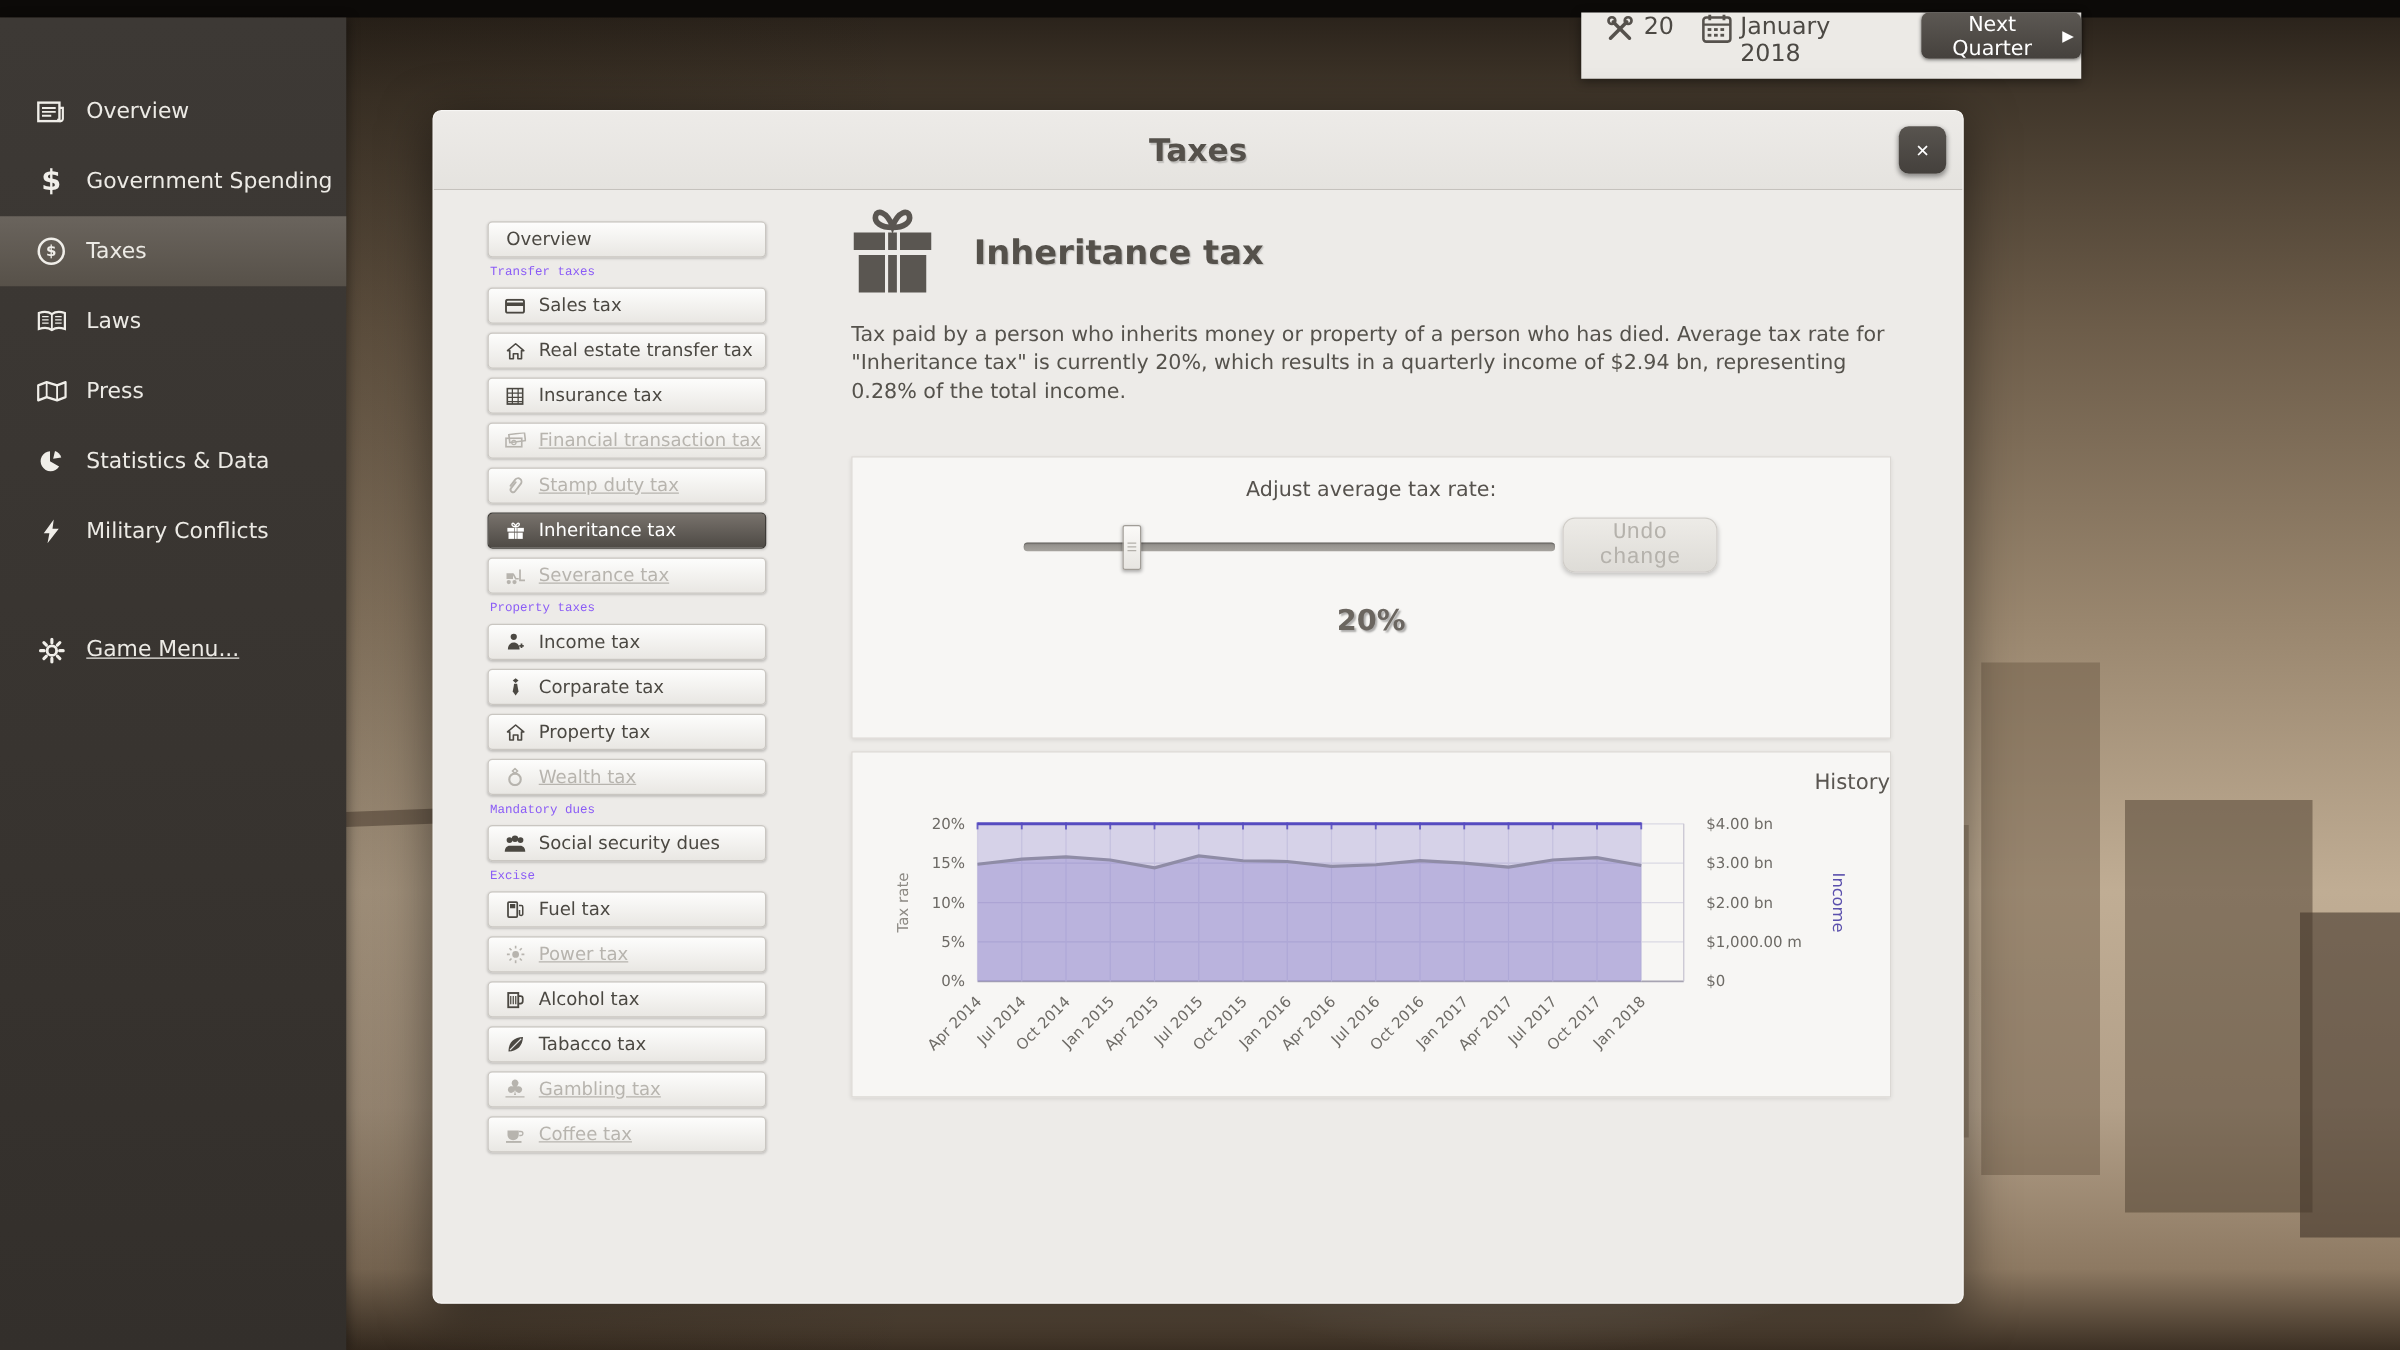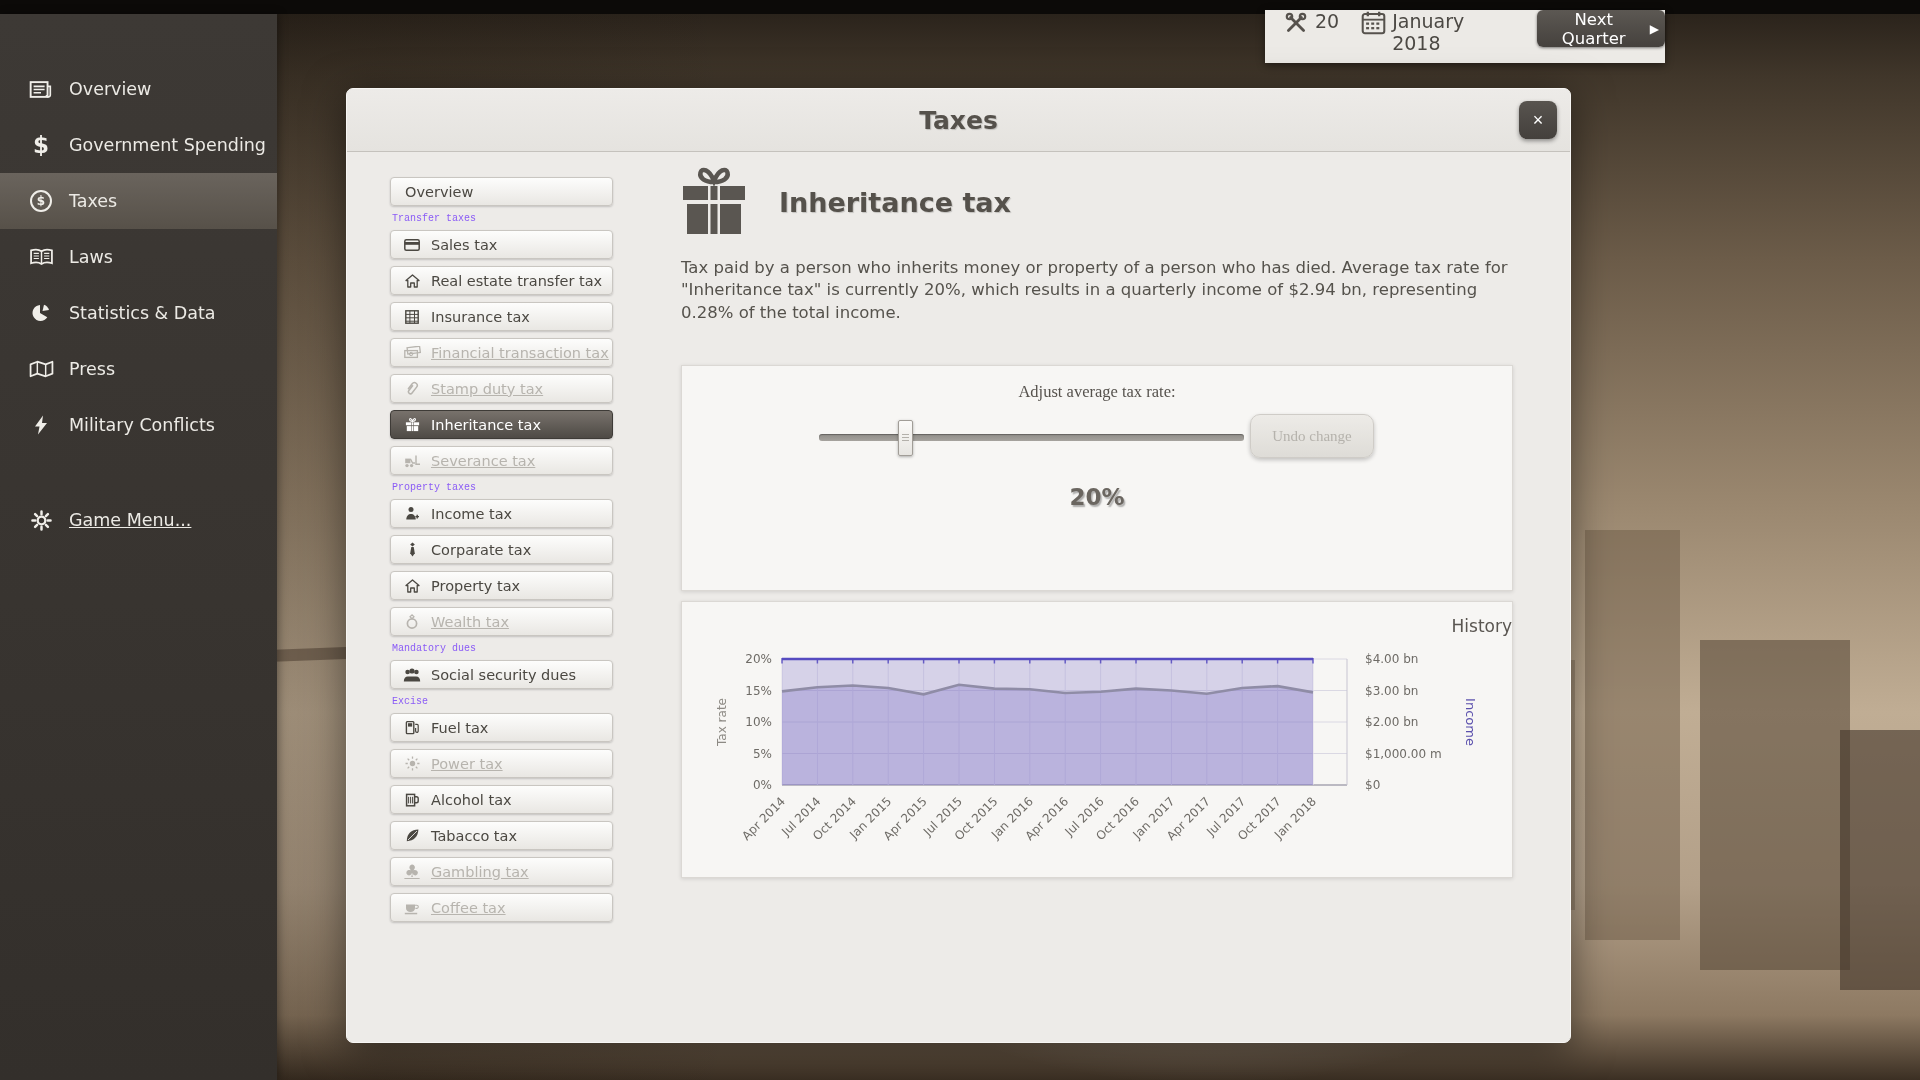--- a/index.html
+++ b/index.html
@@ -63,30 +63,30 @@
   .taxbtn.selected{background:linear-gradient(180deg,#78726c,#4e4a45);border-color:#3e3b37;color:#fff;}
   
   .chead{position:absolute;left:334px;top:79px;height:68px;display:flex;align-items:center;color:#5a5651;}
   .chead h1{font-size:27px;font-weight:bold;color:#55514b;margin:0 0 0 32px;
     text-shadow:1px 1px 1px rgba(0,0,0,.18);}
   .desc{position:absolute;left:334px;top:168px;width:840px;font-size:16.5px;line-height:1.36;
     color:#55524c;margin:0;}
   .panel{position:absolute;left:334px;width:832px;background:#f7f6f4;border:1px solid #dbd8d4;
     box-shadow:0 1px 4px rgba(0,0,0,.12);box-sizing:border-box;}
   .sliderp{top:276px;height:226px;}
-  .ptitle{text-align:center;margin-top:16px;font-size:16.5px;color:#56524d;font-family:Liberation Serif, serif;}
+  .ptitle{text-align:center;margin-top:16px;font-size:16.5px;color:#56524d;}
   .track{position:absolute;left:137px;top:68px;width:425px;height:7px;border-radius:3px;
     background:linear-gradient(180deg,#8f8c87,#a6a39e);box-shadow:inset 0 1px 1px rgba(0,0,0,.3);cursor:pointer;}
   .handle{position:absolute;top:-14px;width:13px;height:34px;border:1px solid #a19d97;border-radius:2px;
     background:linear-gradient(180deg,#fbfaf8,#e7e5e1);box-shadow:0 1px 3px rgba(0,0,0,.3);cursor:grab;}
   .handle::after{content:'';position:absolute;left:3px;right:3px;top:13px;height:1px;background:#b3b0aa;
     box-shadow:0 3px 0 #b3b0aa,0 6px 0 #b3b0aa;}
   .undo{position:absolute;left:568px;top:48px;width:124px;height:44px;border:1px solid #cfccc7;
     border-radius:10px;background:linear-gradient(180deg,#edebe7,#dedcd7);color:#b5b2ac;
-    font-size:15px;font-family:Liberation Serif, serif;box-shadow:0 2px 4px rgba(0,0,0,.22);}
+    font-size:18px;font-family:Liberation Mono, monospace;box-shadow:0 2px 4px rgba(0,0,0,.22);}
   .pval{position:absolute;left:0;right:0;top:118px;text-align:center;font-size:23px;font-weight:bold;
     color:#6b6660;text-shadow:1.5px 1.5px 1.5px rgba(0,0,0,.3);}
   .historyp{top:512px;height:277px;}
   .htitle{text-align:right;margin-top:14px;font-size:17px;color:#5a5651;}
   #chart{position:absolute;left:0;top:0;}
 </style>
 </head>
 <body>
 
 <div class="bg">
@@ -126,35 +126,35 @@
         <svg width="25" height="18" viewBox="0 0 24 17">
           <path d="M12 3 C9.5 1.2 5.5 1 2 2.2 V14.5 C5.5 13.3 9.5 13.5 12 15.2 C14.5 13.5 18.5 13.3 22 14.5 V2.2 C18.5 1 14.5 1.2 12 3 Z" fill="none" stroke="currentColor" stroke-width="1.7"></path>
           <path d="M12 3V15.2" stroke="currentColor" stroke-width="1.4"></path>
           <path d="M4.5 5h5M4.5 7.5h5M4.5 10h5M14.5 5h5M14.5 7.5h5M14.5 10h5" stroke="currentColor" stroke-width="1"></path>
         </svg>
       </span>
       <span>Laws</span>
     </div>
     <div class="sbitem">
       <span class="sbicon">
+        <svg width="25" height="18" viewBox="0 0 24 17">
+          <path d="M1.5 4 L8 1.5 L16 4 L22.5 1.5 V13 L16 15.5 L8 13 L1.5 15.5 Z" fill="none" stroke="currentColor" stroke-width="1.7" stroke-linejoin="round"></path>
+          <path d="M8 1.5V13M16 4V15.5" stroke="currentColor" stroke-width="1.4"></path>
+        </svg>
+      </span>
+      <span>Press</span>
+    </div>
+    <div class="sbitem">
+      <span class="sbicon">
         <svg width="20" height="20" viewBox="0 0 20 20">
           <path d="M9 10 V2 A8 8 0 1 0 16.3 14.2 Z" fill="currentColor"></path>
           <path d="M11.5 8 L13 1.8 A8 8 0 0 1 18 7 Z" fill="currentColor"></path>
         </svg>
       </span>
       <span>Statistics &amp; Data</span>
-    </div>
-    <div class="sbitem">
-      <span class="sbicon">
-        <svg width="25" height="18" viewBox="0 0 24 17">
-          <path d="M1.5 4 L8 1.5 L16 4 L22.5 1.5 V13 L16 15.5 L8 13 L1.5 15.5 Z" fill="none" stroke="currentColor" stroke-width="1.7" stroke-linejoin="round"></path>
-          <path d="M8 1.5V13M16 4V15.5" stroke="currentColor" stroke-width="1.4"></path>
-        </svg>
-      </span>
-      <span>Press</span>
     </div>
     <div class="sbitem">
       <span class="sbicon">
         <svg width="14" height="20" viewBox="0 0 14 20">
           <path d="M9 0.5 L1 11.5 H5.5 L4 19.5 L13 8 H8 Z" fill="currentColor"></path>
         </svg>
       </span>
       <span>Military Conflicts</span>
     </div>
     <div class="sbitem gap">

